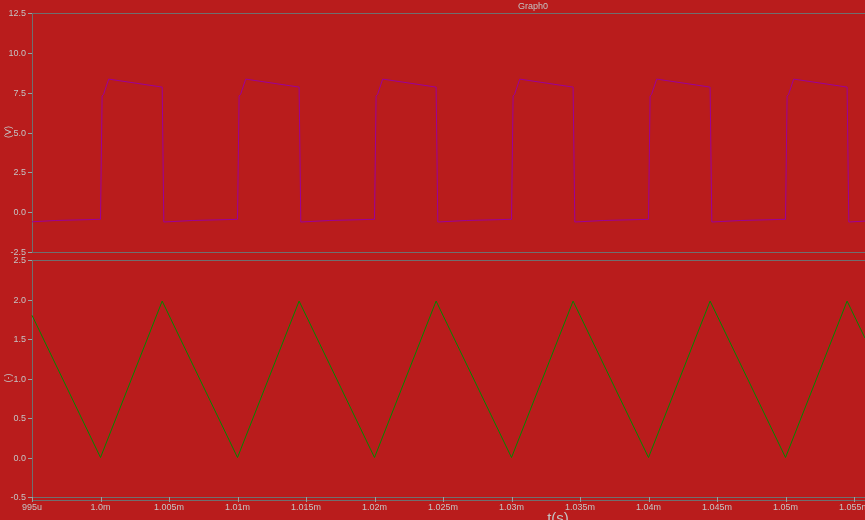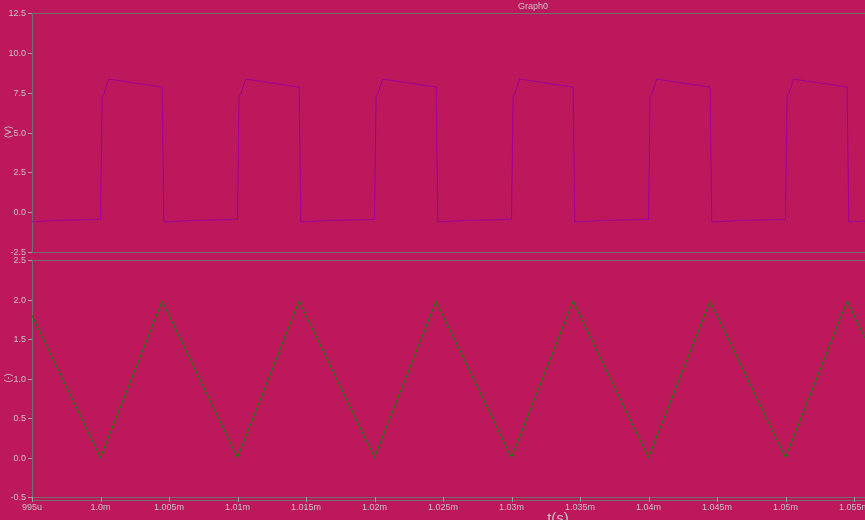--- a/index.html
+++ b/index.html
@@ -1,19 +1,19 @@
 <!DOCTYPE html>
 <html><head>
 <meta charset="utf-8">
 <style>
   html,body{margin:0;padding:0;background:#000;}
   .screen{
     position:relative;
     width:865px;height:520px;
-    background:#be185d;
+    background:#b91c1c;
     overflow:hidden;
     font-family:"Liberation Sans", sans-serif;
   }
   .title{
     position:absolute;left:493px;top:1px;width:80px;
     text-align:center;font-size:9px;color:#c4c4c4;
   }
   .ylabel{
     position:absolute;width:60px;height:12px;line-height:12px;
     text-align:center;font-size:9px;color:#c4c4c4;

